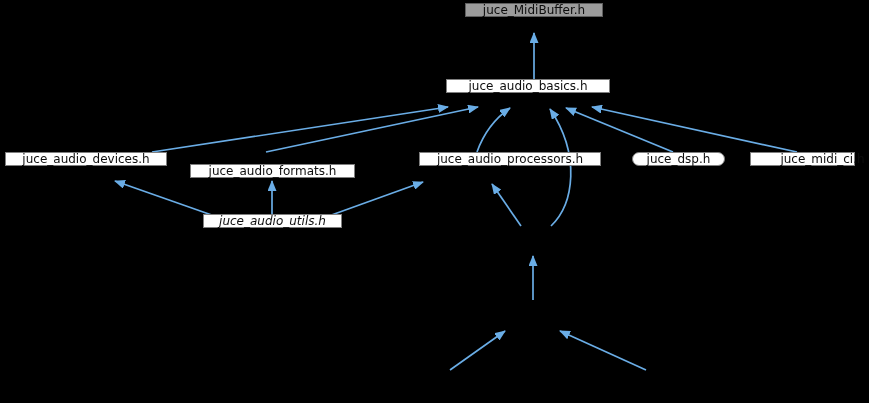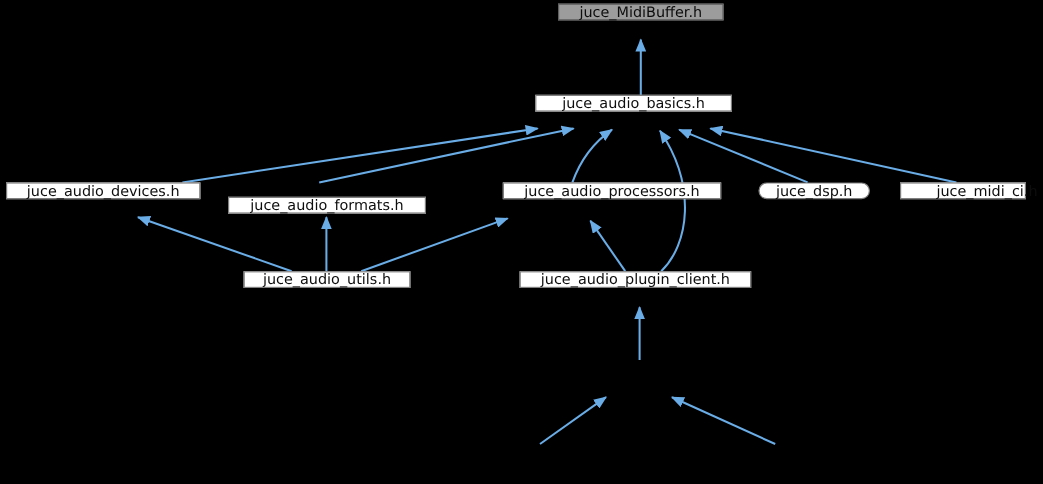--- a/index.html
+++ b/index.html
@@ -59,16 +59,15 @@
       </g>
   </svg>
 
   <div class="node selected" style="left: 465px; top: 3px; width: 138px;">juce_MidiBuffer.h</div>
   <div class="node" style="left: 5px; top: 152px; width: 162px;">juce_audio_devices.h</div>
   <div class="node" style="left: 446px; top: 79px; width: 164px;">juce_audio_basics.h</div>
   <div class="node" style="left: 190px; top: 164px; width: 165px;">juce_audio_formats.h</div>
   <div class="node" style="left: 376px; top: 152px; width: 182px; margin-left: 43px;">juce_audio_processors.h</div>
   <div class="node" style="left: 632px; top: 152px; width: 93px; border-radius: 11px;">juce_dsp.h</div>
   <div class="node" style="left: 750px; top: 152px; width: 105px; padding-left: 40px;">juce_midi_ci.h</div>
-  <div class="node" style="left: 203px; top: 226px; width: 139px;">juce_audio_utils.h</div>
-  <div class="node" style="left: 433px; top: 226px; width: 193px;">juce_audio_plugin_client.h</div>
+  <div class="node" style="left: 203px; top: 214px; width: 139px; font-style: italic;">juce_audio_utils.h</div>
 
 </div>
 
 </body></html>

